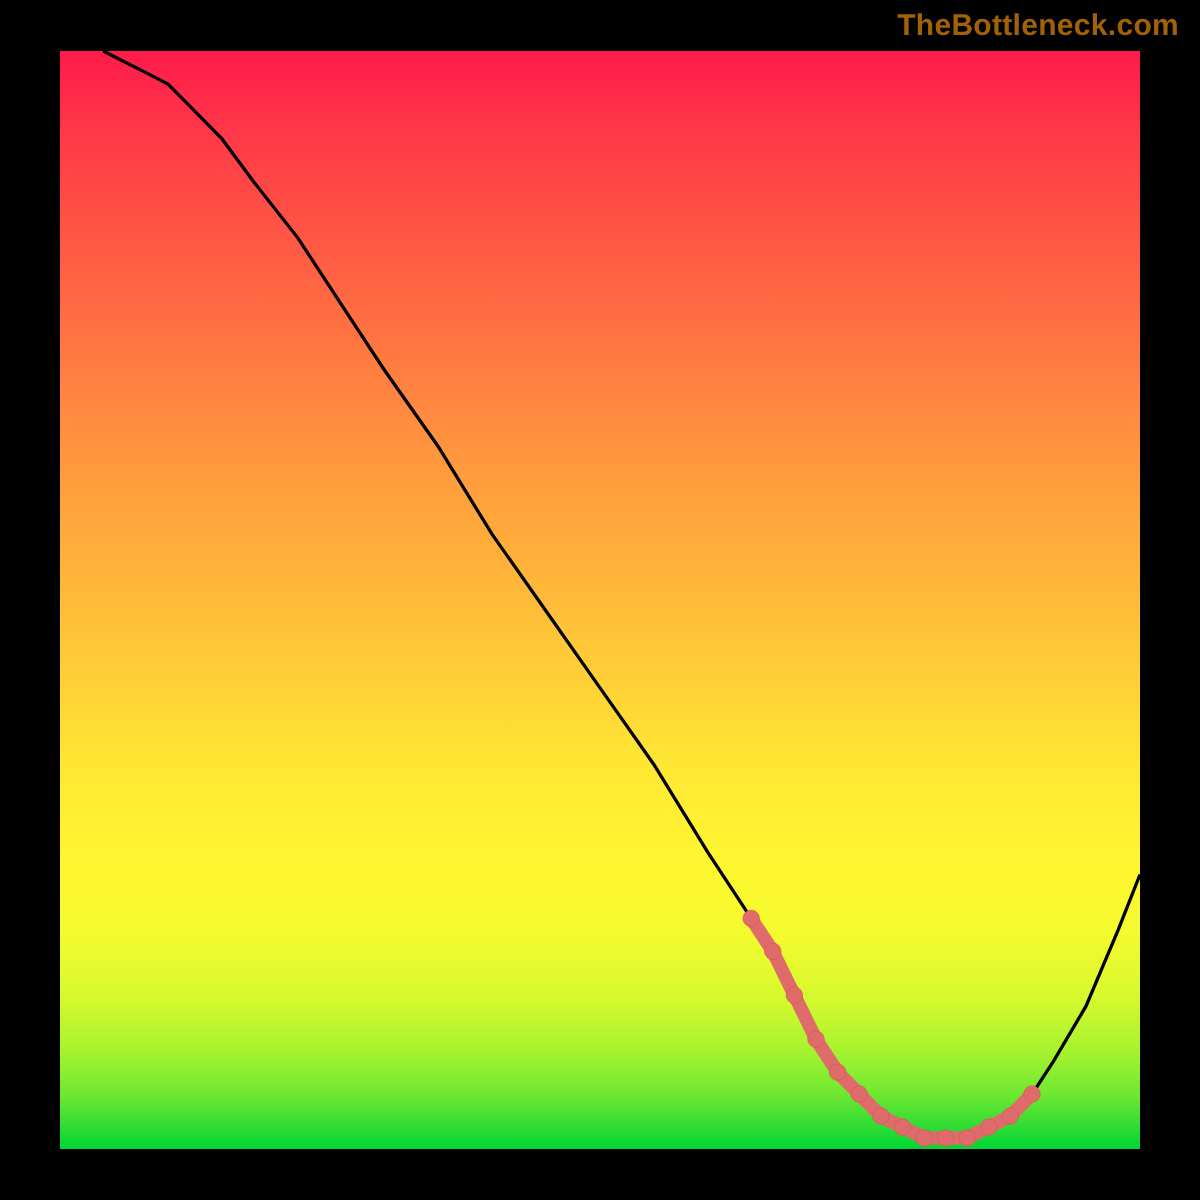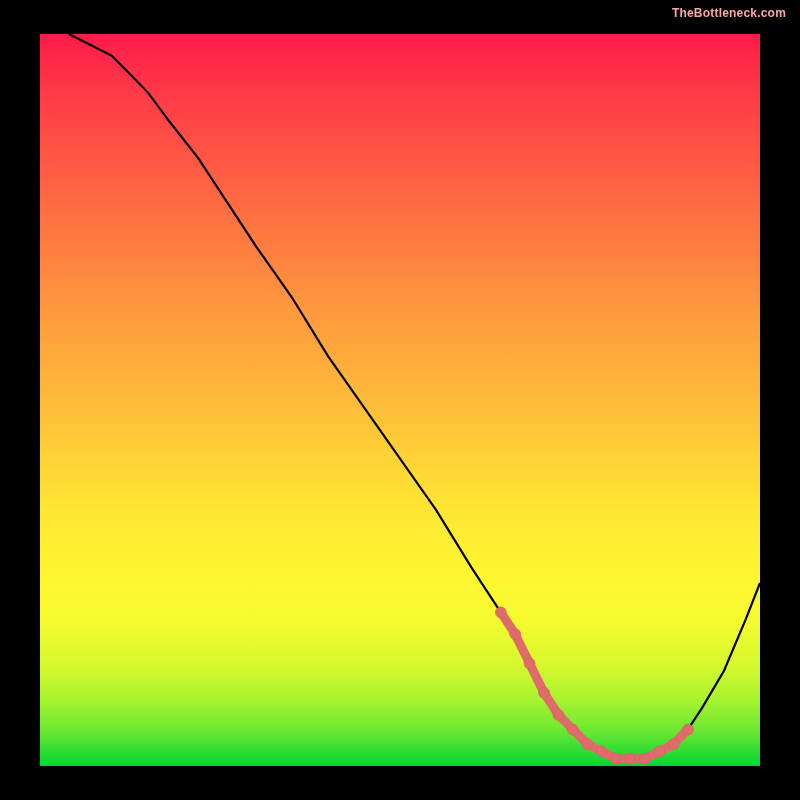--- a/index.html
+++ b/index.html
@@ -16,22 +16,22 @@
     left: 0;
     top: 0;
     width: 800px;
     height: 800px;
     background: #000;
   }
   .watermark {
     position: absolute;
     top: 6px;
     right: 14px;
-    color: #fca5a5;
-    font-size: 12px;
+    color: #a16207;
+    font-size: 20px;
     font-weight: 600;
     letter-spacing: 0.2px;
     user-select: none;
   }
   .plot {
     position: absolute;
     left: 40px;
     top: 34px;
     width: 720px;
     height: 732px;

